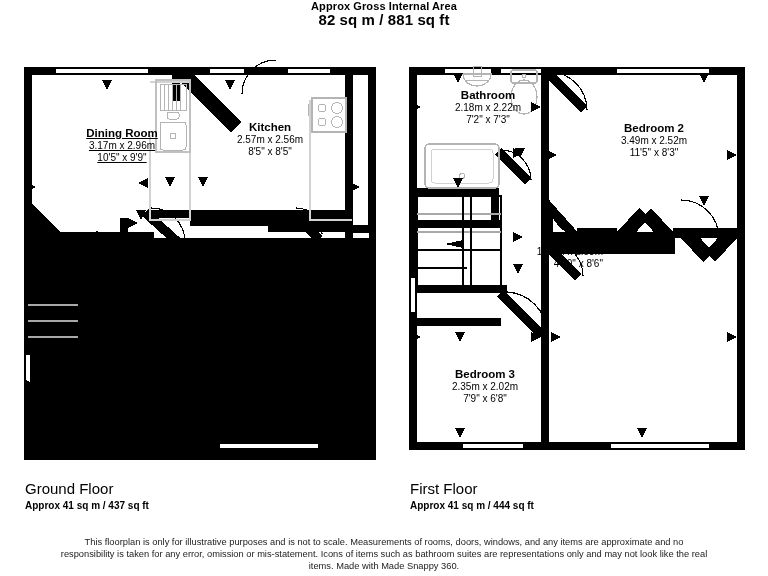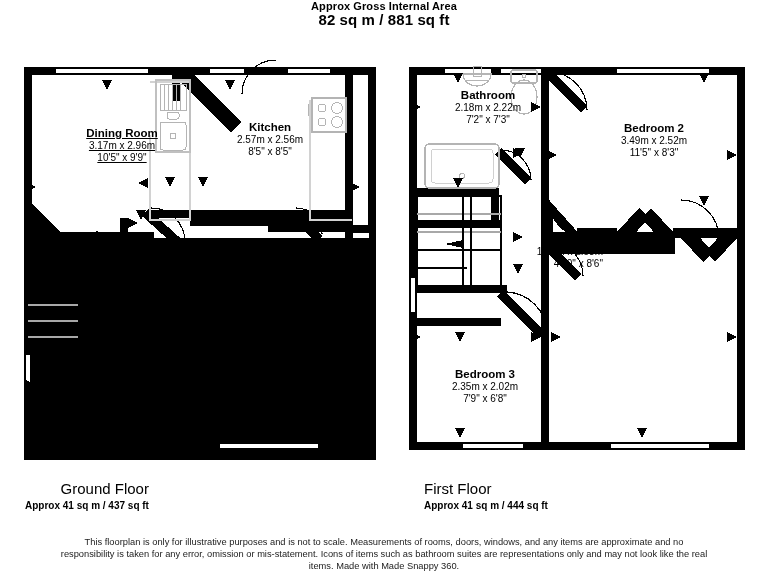--- a/index.html
+++ b/index.html
@@ -359,24 +359,24 @@
     <div class="nm">Landing</div>
     <div class="dm">1.47m x 2.58m</div>
     <div class="dm">4'10" x 8'6"</div>
   </div>
   <div class="room-label" style="left:415px;top:368px;width:140px;">
     <div class="nm">Bedroom 3</div>
     <div class="dm">2.35m x 2.02m</div>
     <div class="dm">7'9" x 6'8"</div>
   </div>
 
-  <div class="floor-cap" style="left:25px;top:480px;text-align:right;">
+  <div class="floor-cap" style="left:25px;top:480px;">
     <div class="t">Ground Floor</div>
     <div class="s">Approx 41 sq m / 437 sq ft</div>
   </div>
-  <div class="floor-cap" style="left:424px;top:480px;">
+  <div class="floor-cap" style="left:410px;top:480px;">
     <div class="t">First Floor</div>
     <div class="s">Approx 41 sq m / 444 sq ft</div>
   </div>
 
   <div class="disclaimer">This floorplan is only for illustrative purposes and is not to scale. Measurements of rooms, doors, windows, and any items are approximate and no responsibility is taken for any error, omission or mis-statement. Icons of items such as bathroom suites are representations only and may not look like the real items. Made with Made Snappy 360.</div>
 
 </div>
 
 </body></html>

